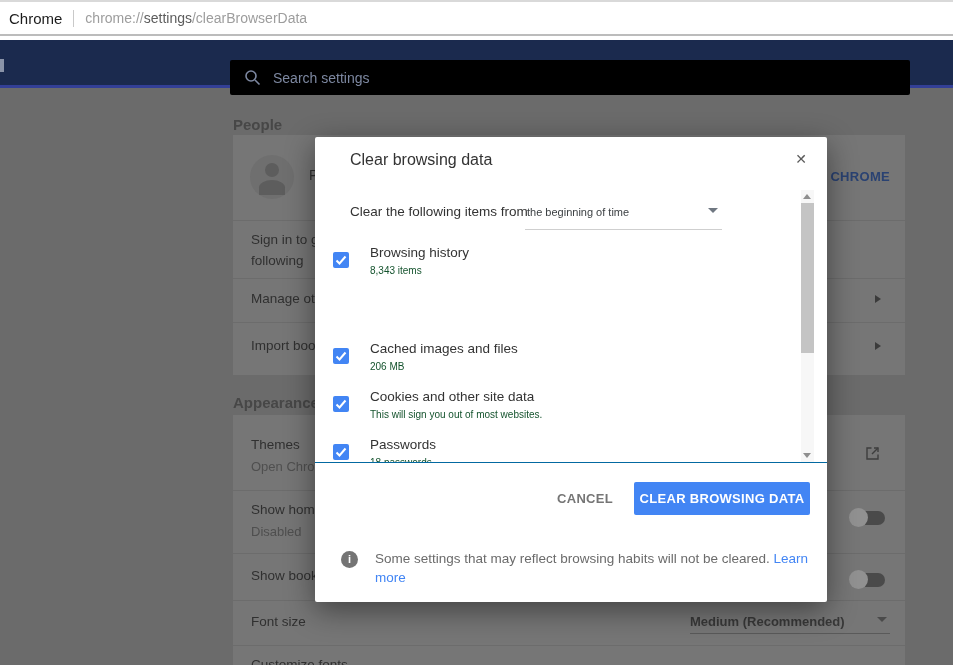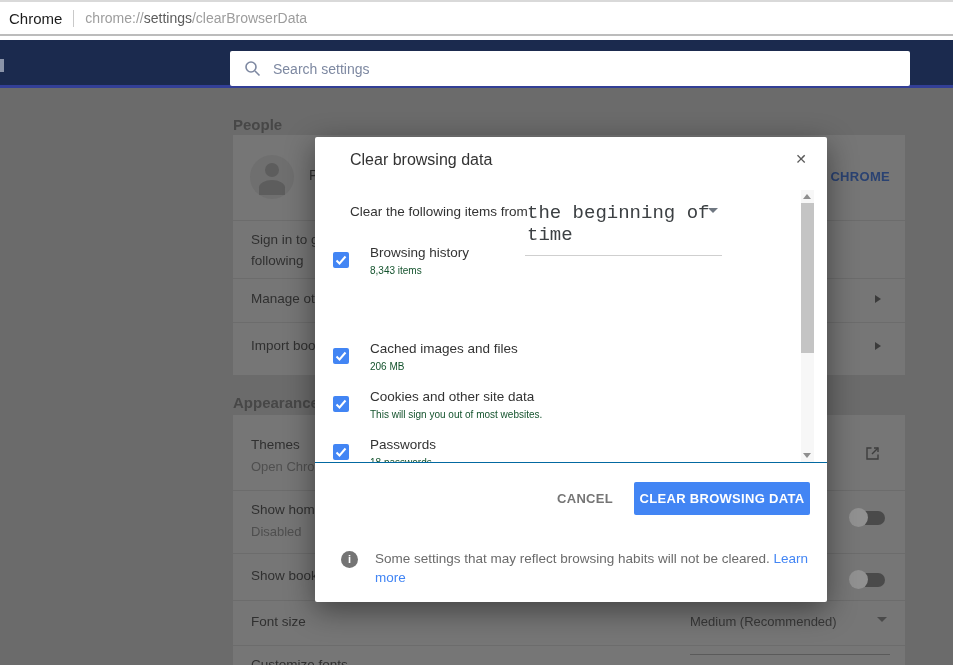--- a/index.html
+++ b/index.html
@@ -26,22 +26,22 @@
   .white-gap { position: absolute; top: 36px; height: 4px; left: 0; right: 0; background: #ffffff; }
 
   
   .appheader {
     position: absolute; top: 40px; left: 0; right: 0; height: 48px;
     background: #1b2a4e;
     border-bottom: 3px solid #333f96;
   }
   .menu-frag { position: absolute; left: 0; top: 19px; width: 4px; height: 13px; background: #8a93a8; }
   .searchbox {
-    position: absolute; left: 230px; top: 11px; width: 680px; height: 35px;
-    background: #ffffff; border-radius: 2px;
+    position: absolute; left: 230px; top: 20px; width: 680px; height: 35px;
+    background: #000000; border-radius: 2px;
     display: flex; align-items: center; padding-left: 14px;
   }
   .searchbox .ph { color: #7d88a1; font-size: 14px; margin-left: 12px; }
 
   
   .section-label { position: absolute; font-size: 15px; font-weight: bold; color: #474747; }
   .card { position: absolute; left: 233px; width: 672px; background: #767676; }
   .card .divider { position: absolute; left: 0; right: 0; height: 1px; background: #6c6c6c; }
   .row-title { position: absolute; left: 18px; font-size: 13.5px; color: #303030; white-space: nowrap; }
   .row-sub   { position: absolute; left: 18px; font-size: 13px;  color: #4f4f4f; white-space: nowrap; }
@@ -55,40 +55,40 @@
     position: absolute; right: 15px; top: 34px;
     font-size: 13px; font-weight: bold; letter-spacing: .3px; color: #2a4272;
   }
   .arrow-r {
     position: absolute; right: 24px; width: 0; height: 0;
     border-left: 6px solid #3b3b3b; border-top: 4px solid transparent; border-bottom: 4px solid transparent;
   }
   .toggle { position: absolute; right: 20px; width: 34px; height: 14px; border-radius: 7px; background: #4a4a4a; }
   .toggle .knob { position: absolute; left: -2px; top: -3px; width: 19px; height: 19px; border-radius: 50%; background: #919191; }
   .launch-ic { position: absolute; right: 24px; }
-  .dd-dim { position: absolute; right: 15px; top: 197px; width: 200px; border-bottom: 1px solid #5a5a5a; padding-bottom: 24px; }
+  .dd-dim { position: absolute; right: 15px; top: 197px; width: 200px; border-bottom: 1px solid #5a5a5a; padding-bottom: 3px; font-weight: bold; }
   .dd-dim .val { font-size: 13px; color: #383838; }
   .caret { position: absolute; width: 0; height: 0; border-left: 5px solid transparent; border-right: 5px solid transparent; border-top: 5px solid #4a4a4a; }
 
   
   .dialog {
     position: absolute; left: 315px; top: 137px; width: 512px; height: 465px;
     background: #ffffff; border-radius: 2px;
     box-shadow: 0 8px 30px rgba(0,0,0,.45);
   }
   .dlg-title { position: absolute; left: 35px; top: 14px; font-size: 16px; color: #333333; }
   .dlg-close { position: absolute; right: 16px; top: 12px; font-size: 14px; color: #5a5a5a; cursor: pointer; padding: 2px 4px; }
 
   .dlg-scroll {
     position: absolute; left: 0; right: 0; top: 51px; height: 275px;
     overflow: hidden; border-bottom: 1px solid #0369a1;
   }
   .time-label { position: absolute; left: 35px; top: 16px; font-size: 13.5px; color: #333333; }
   .time-select { position: absolute; left: 210px; top: 12px; width: 197px; border-bottom: 1px solid #cfcfcf; padding: 2px 0 9px 2px; cursor: pointer; }
-  .time-select .val { font-size: 19px; color: #3c4043; font-family: Liberation Mono, monospace; }
+  .time-select .val { font-size: 11px; color: #3c4043; }
   .time-select .caret { right: 4px; top: 8px; border-top-color: #6f7781; }
 
   .cbx-item { position: absolute; left: 0; right: 0; height: 46px; }
   .cbx {
     position: absolute; left: 18px; top: 9px; width: 16px; height: 16px;
     background: #4285f4; border-radius: 2px;
   }
   .cbx svg { position: absolute; left: 1px; top: 1px; }
   .cbx-label { position: absolute; left: 55px; top: 2px; font-size: 13.5px; color: #333333; }
   .cbx-sub   { position: absolute; left: 55px; top: 22px; font-size: 10px; color: #14532d; }

